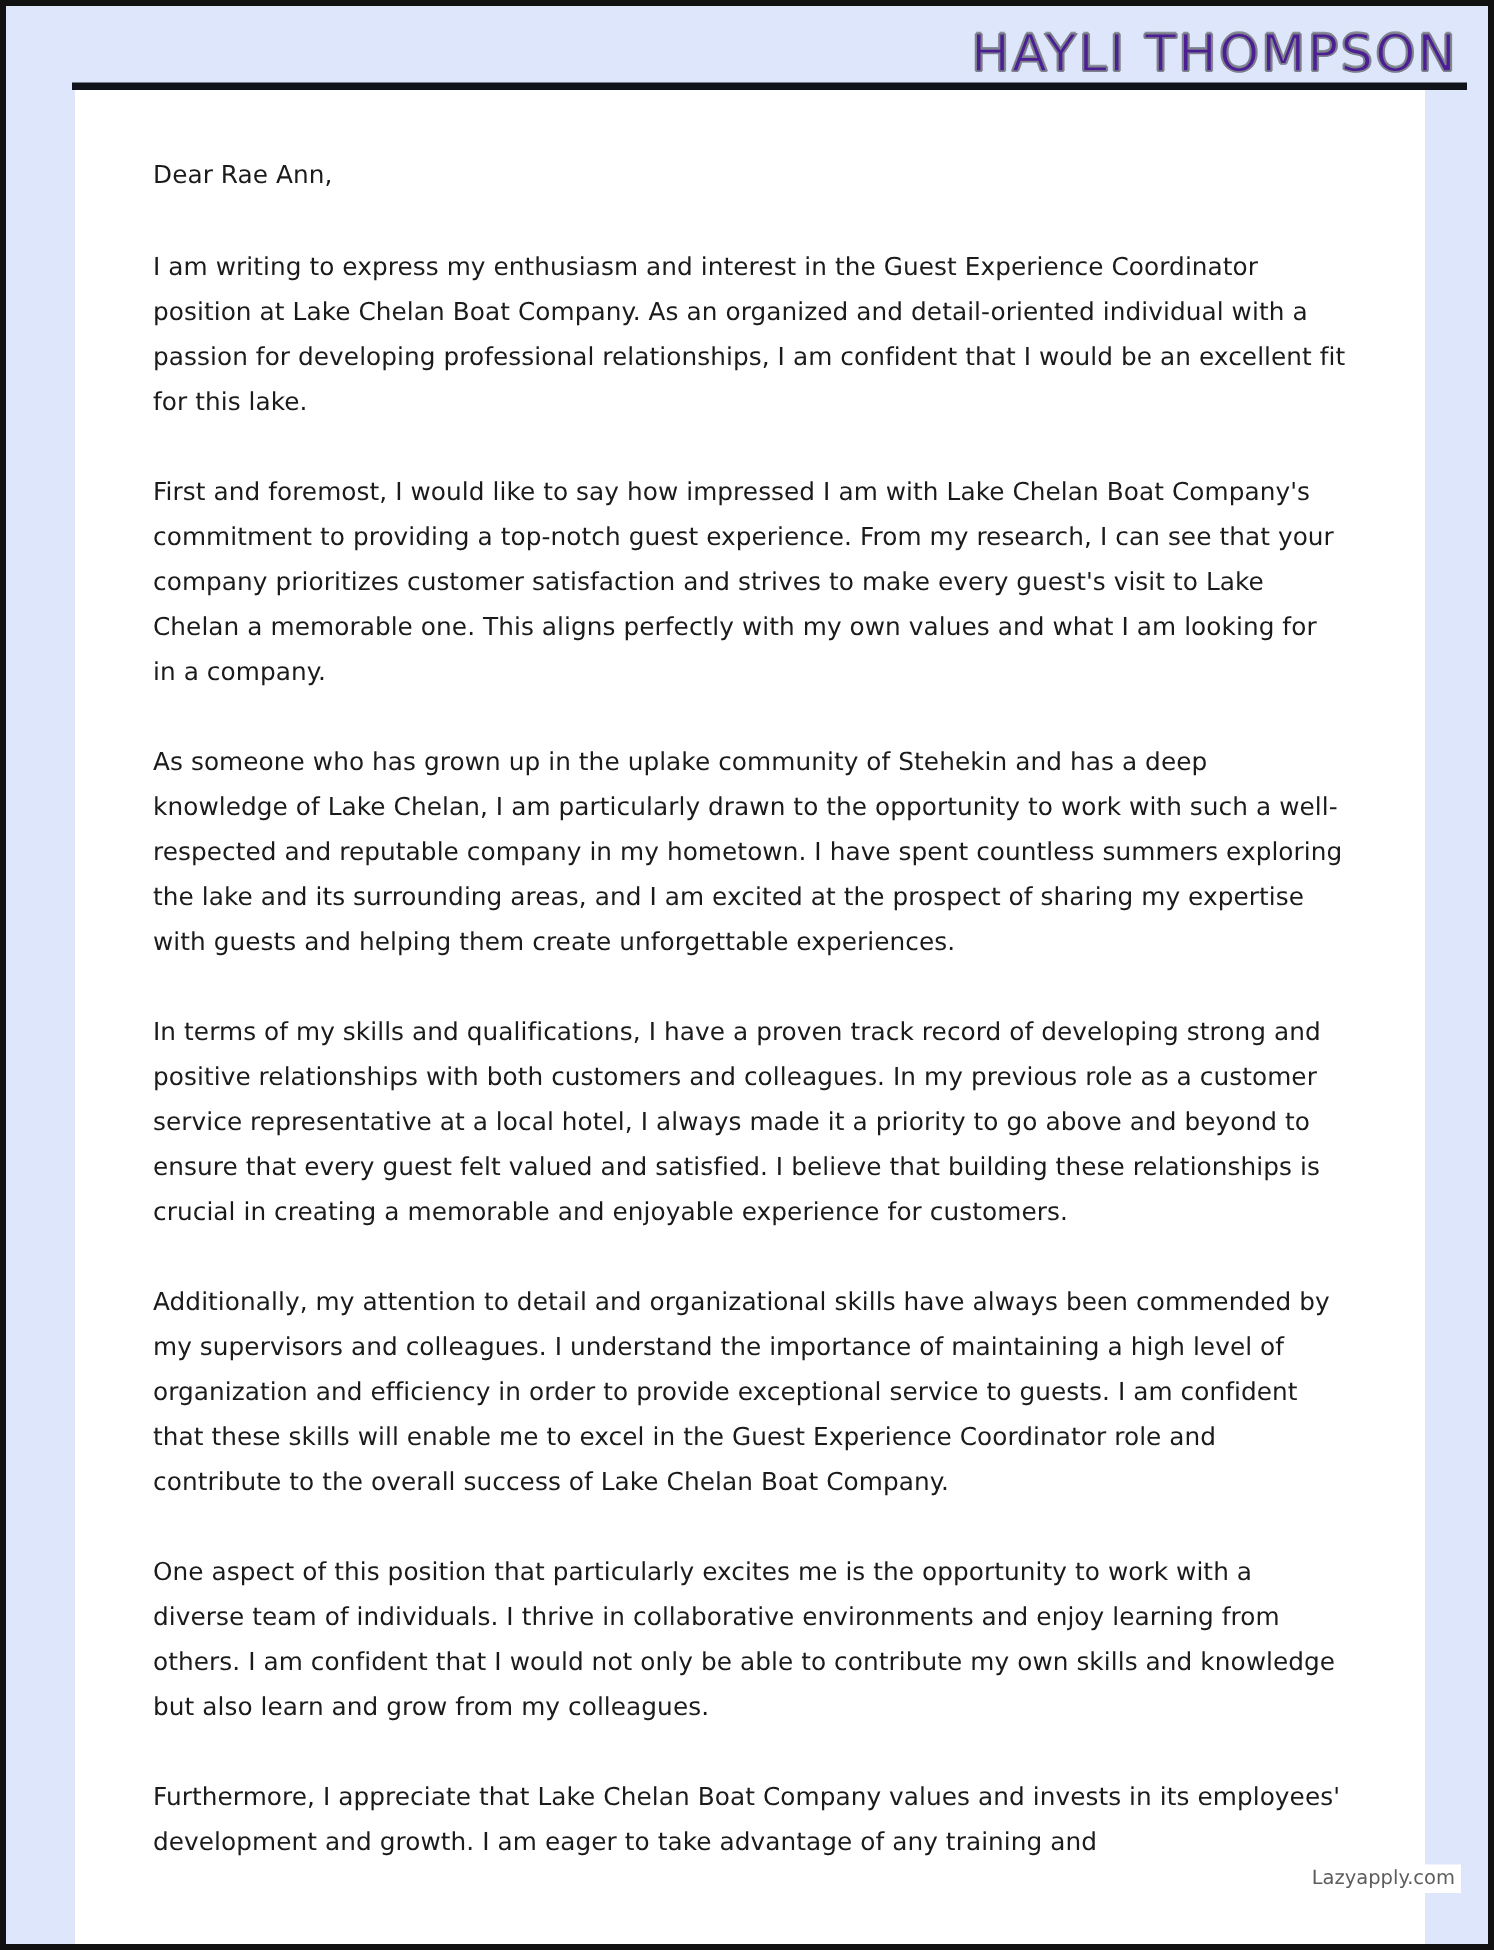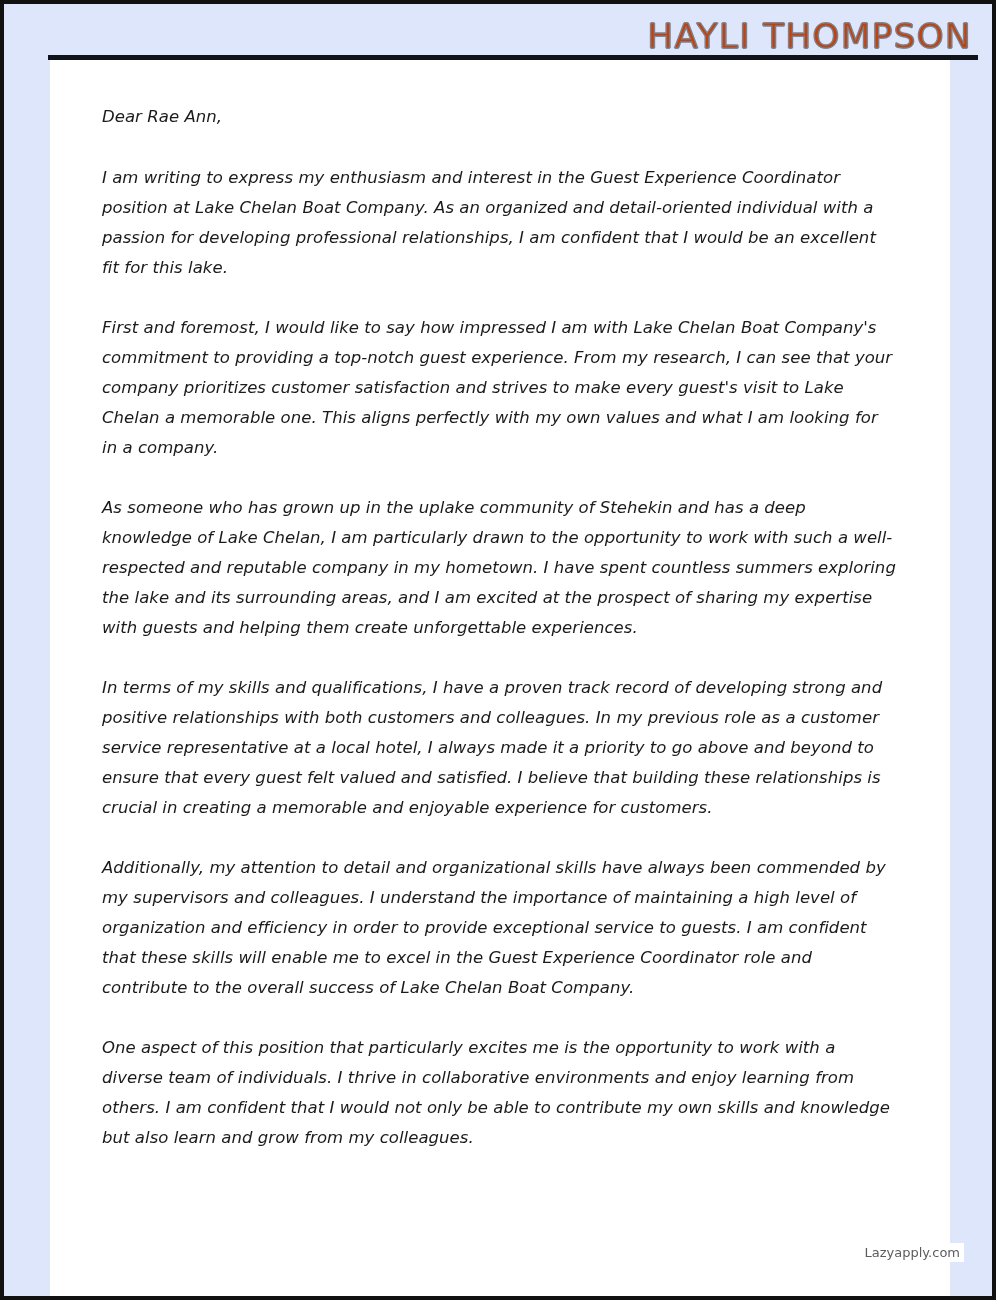--- a/index.html
+++ b/index.html
@@ -28,21 +28,21 @@
     left: 0;
     right: 14px;
     height: 44px;
     text-align: right;
   }
   .header-name {
     font-family: "DejaVu Sans", sans-serif;
     font-size: 34px;
     letter-spacing: 1.5px;
     font-weight: 400;
-    color: #c2410c;
+    color: #4c1d95;
     -webkit-text-stroke: 1px #7b7f8a;
     text-shadow:
       -1px 0 #8b8f99,
       1px 0 #8b8f99,
       0 -1px #8b8f99,
       0 1px #8b8f99;
     line-height: 44px;
     padding-right: 6px;
     display: inline-block;
   }
@@ -57,36 +57,35 @@
   .letter {
     position: absolute;
     top: 56px;
     left: 46px;
     width: 900px;
     bottom: 0;
     background: #ffffff;
     box-sizing: border-box;
     padding: 42px 52px 0 52px;
     overflow: hidden;
-    font-style: italic;
   }
   .letter p {
     margin: 0 0 30px 0;
     font-family: "DejaVu Sans", sans-serif;
     font-size: 16.5px;
     line-height: 30px;
     color: #1b1b1b;
     letter-spacing: 0.05px;
   }
   .letter p.salutation {
     margin-bottom: 31px;
   }
   .watermark {
     position: absolute;
-    right: 28px;
+    right: 18px;
     bottom: 34px;
     font-family: "DejaVu Sans", sans-serif;
     font-size: 13px;
     color: #5d5d5d;
     background: #ffffff;
     padding: 2px 4px;
   }
 </style>
 </head>
 <body>
@@ -100,17 +99,18 @@
   <div class="rule"></div>
 
   <div class="letter">
     <p class="salutation">Dear Rae Ann,</p>
     <p>I am writing to express my enthusiasm and interest in the Guest Experience Coordinator position at Lake Chelan Boat Company. As an organized and detail-oriented individual with a passion for developing professional relationships, I am confident that I would be an excellent fit for this lake.</p>
     <p>First and foremost, I would like to say how impressed I am with Lake Chelan Boat Company's commitment to providing a top-notch guest experience. From my research, I can see that your company prioritizes customer satisfaction and strives to make every guest's visit to Lake Chelan a memorable one. This aligns perfectly with my own values and what I am looking for in a company.</p>
     <p>As someone who has grown up in the uplake community of Stehekin and has a deep knowledge of Lake Chelan, I am particularly drawn to the opportunity to work with such a well-respected and reputable company in my hometown. I have spent countless summers exploring the lake and its surrounding areas, and I am excited at the prospect of sharing my expertise with guests and helping them create unforgettable experiences.</p>
     <p>In terms of my skills and qualifications, I have a proven track record of developing strong and positive relationships with both customers and colleagues. In my previous role as a customer service representative at a local hotel, I always made it a priority to go above and beyond to ensure that every guest felt valued and satisfied. I believe that building these relationships is crucial in creating a memorable and enjoyable experience for customers.</p>
     <p>Additionally, my attention to detail and organizational skills have always been commended by my supervisors and colleagues. I understand the importance of maintaining a high level of organization and efficiency in order to provide exceptional service to guests. I am confident that these skills will enable me to excel in the Guest Experience Coordinator role and contribute to the overall success of Lake Chelan Boat Company.</p>
     <p>One aspect of this position that particularly excites me is the opportunity to work with a diverse team of individuals. I thrive in collaborative environments and enjoy learning from others. I am confident that I would not only be able to contribute my own skills and knowledge but also learn and grow from my colleagues.</p>
+    <p>Furthermore, I appreciate that Lake Chelan Boat Company values and invests in its employees' development and growth. I am eager to take advantage of any training and</p>
   </div>
 
   <div class="watermark">Lazyapply.com</div>
 
 </div>
 
 </body></html>

